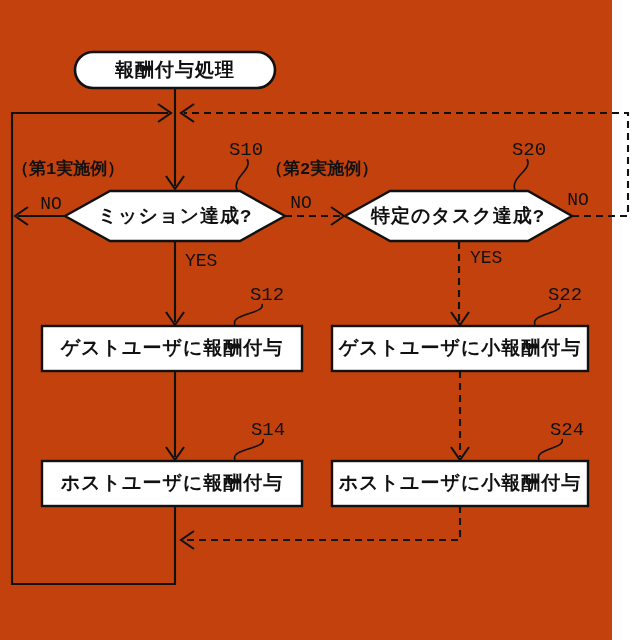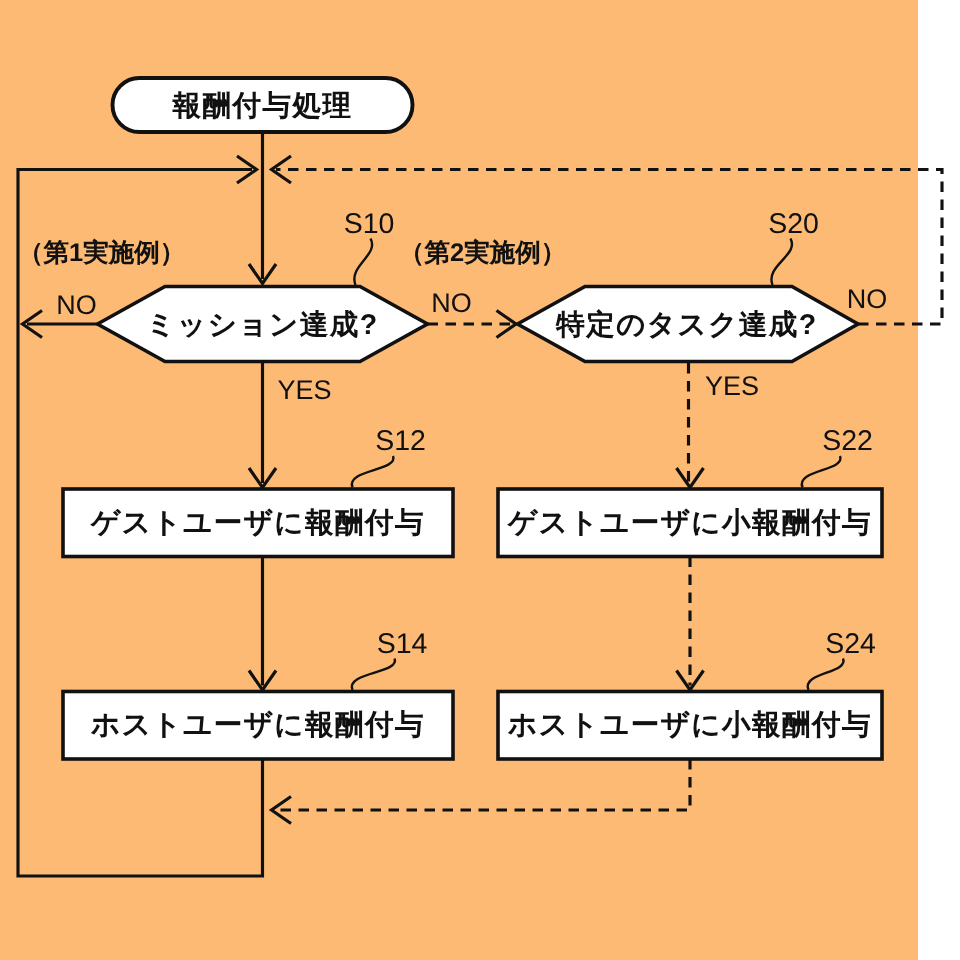--- a/index.html
+++ b/index.html
@@ -3,23 +3,23 @@
 <meta charset="utf-8">
 <style>
   html, body {
     margin: 0;
     padding: 0;
     background: #ffffff;
   }
   .stage {
     width: 612px;
     height: 640px;
-    background: #fdba74;
+    background: #c2410c;
     position: relative;
-    font-family: Liberation Sans, sans-serif;
+    font-family: Liberation Mono, monospace;
   }
   svg { display: block; }
   .shape {
     fill: #ffffff;
     stroke: #111111;
     stroke-width: 2.4;
   }
   .terminal { stroke-width: 2.6; }
   .edge {
     fill: none;

